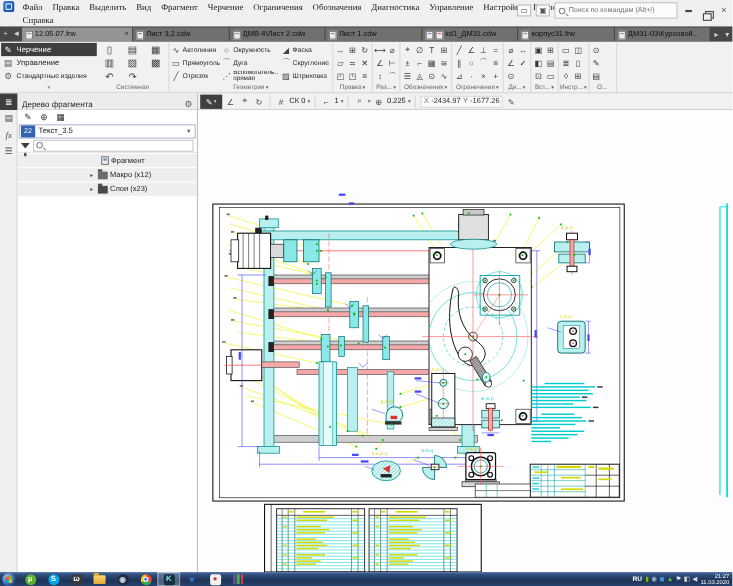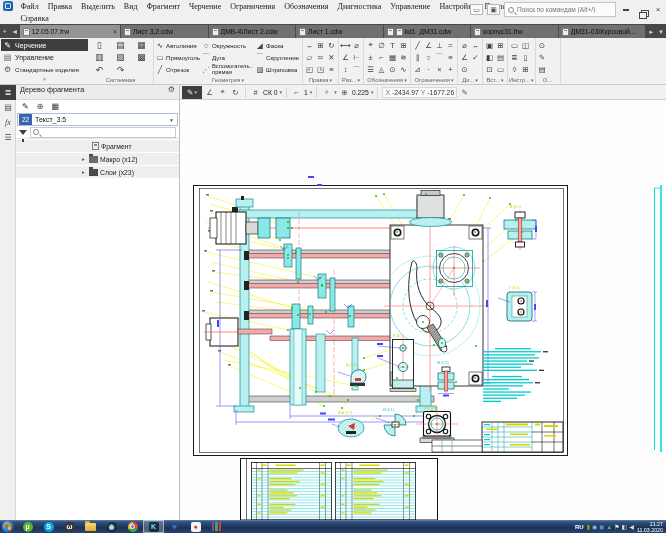--- a/index.html
+++ b/index.html
@@ -65,21 +65,21 @@
   .qb-val { color:#222; }
   .qb-xy { background:#fafafa; border:1px solid #d8d8d8; padding:0 2px; height:11px; display:flex; align-items:center; gap:2px;}
 
   
   .sidebar { position:absolute; top:85px; left:0; width:180px; bottom:13px; background:#fff; border-right:1px solid #bfbfbf; }
   .vstrip { position:absolute; left:0; top:0; bottom:0; width:16px; background:#f0f0f0; border-right:1px solid #d6d6d6; }
   .vicon { width:16px; height:15px; display:flex; align-items:center; justify-content:center; font-size:8px; color:#474747; }
   .vicon.active { background:#3e3e3e; color:#fff; }
   .vicon.fx { font-style:italic; font-family:"Liberation Serif",serif; font-size:8px; }
   .panel { position:absolute; left:16px; top:0; right:0; bottom:0; }
-  .panel-header { height:15px; background:#ececec; border-bottom:1px solid #d9d9d9; display:flex; align-items:flex-start; font-size:7.3px; color:#222; padding:0 4px; }
+  .panel-header { height:15px; background:#ececec; border-bottom:1px solid #d9d9d9; display:flex; align-items:flex-end; font-size:7.3px; color:#222; padding:0 4px; }
   .panel-header .gear { margin-left:auto; font-size:8px; color:#555; }
   .panel-tools { height:13px; display:flex; align-items:center; gap:8px; padding:0 6px; font-size:8px; color:#2f2f2f; }
   .style-row { height:13px; display:flex; align-items:center; border:1px solid #aebdd4; background:#fff; margin:0 1px; }
   .style-badge { width:13px; height:11px; background:#3565b0; color:#fff; font-size:6.5px; display:flex; align-items:center; justify-content:center; margin:0 1px; }
   .style-val { font-size:7px; color:#111; flex:1; padding-left:2px;}
   .style-chev { font-size:5px; color:#555; padding-right:3px; }
   .filter-row { height:13px; display:flex; align-items:center; gap:3px; padding:0 3px; border-bottom:1px solid #e3e3e3;}
   .funnel { width:0; height:0; border-left:4px solid transparent; border-right:4px solid transparent; border-top:5px solid #3e3e3e; position:relative; }
   .funnel:after { content:""; position:absolute; left:-1px; top:4px; width:2px; height:3px; background:#3e3e3e; }
   .filter-input { flex:1; height:11px; border:1px solid #c9c9c9; background:#fff; display:flex; align-items:center; padding:0 2px; gap:2px; }

